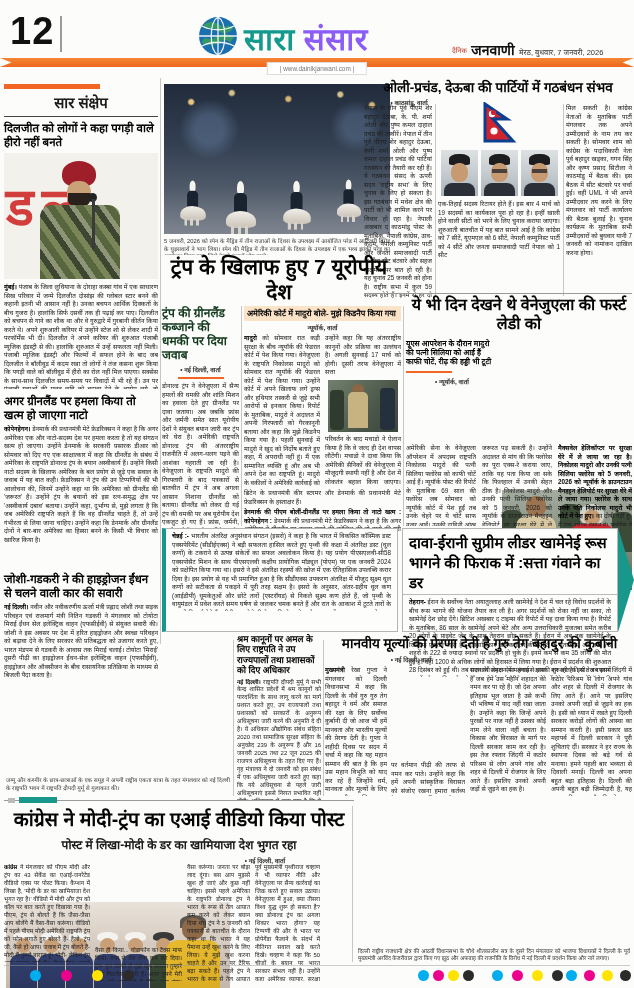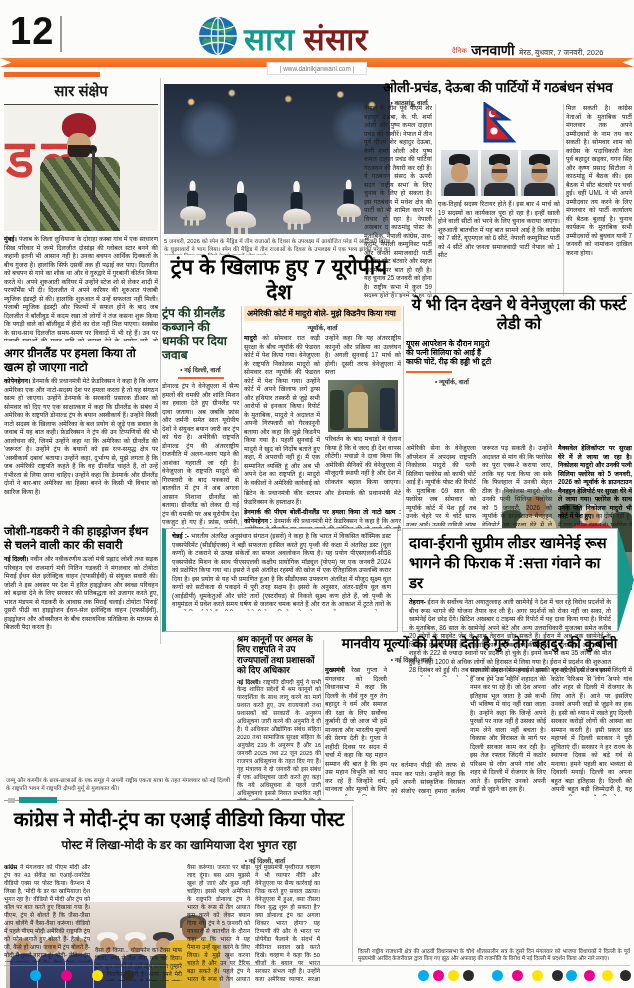--- a/index.html
+++ b/index.html
@@ -92,36 +92,37 @@
 
   <div class="abs" style="left:198px;top:16px;width:40px;height:40px">
     <svg width="40" height="40" viewBox="0 0 40 40">
       <circle cx="20" cy="20" r="19" fill="#1b6fae"></circle>
       <path d="M7 11c5-3 10-2 14 1s8 3 12-1M5 24c5 3 12 2 16-1s9-2 13 1" stroke="#3aa05a" stroke-width="6" fill="none" opacity=".85"></path>
       <path d="M1 20h38M20 1v38M20 1c9 5 9 33 0 38M20 1c-9 5-9 33 0 38M4 10c9 5 23 5 32 0M4 30c9-5 23-5 32 0" stroke="#fff" stroke-width="1.3" fill="none" opacity=".9"></path>
     </svg>
   </div>
   <div class="abs masthead" style="left:244px;top:17px">
     <span style="color:#149a8c">सारा</span>
-    <span style="color:#7f1d1d">संसार</span>
+    <span style="color:#8b5cf6">संसार</span>
   </div>
 
   <div class="abs" style="left:452px;top:40px;white-space:nowrap">
     <span style="font-size:7px;color:#c0392b;vertical-align:2px">दैनिक</span>
     <span style="font-size:14px;font-weight:700;color:#111">जनवाणी</span>
     <span style="font-size:7.5px;color:#333">मेरठ, बुधवार, 7 जनवरी, 2026</span>
   </div>
 
   <div class="abs ribbon" style="left:0;top:58px;width:634px;height:9px"></div>
   <div class="abs webbox" style="left:50%;transform:translateX(-50%);top:62px">| www.dainikjanwani.com |</div>
 
-  <div class="abs" style="left:4px;top:72px;width:154px">
+  <div class="abs" style="left:4px;top:84px;width:154px">
     <div style="width:96px;height:5px;background:#f26522"></div>
     <div class="brief-title">सार संक्षेप</div>
 
+    <div class="hl brief-hl" style="margin:5px 0 4px">दिलजीत को लोगों ने कहा पगड़ी वाले हीरो नहीं बनते</div>
     <div class="ph ph-diljit" style="width:154px;height:126px">
       <div class="djtxt">डल</div>
       <div class="turban"></div>
       <div class="djface"></div>
       <div class="djbeard"></div>
       <div class="djbody"></div>
       <div class="djmichead"></div>
       <div class="djmic"></div>
     </div>
     <div class="bt j" style="height:106px;margin-top:4px">

